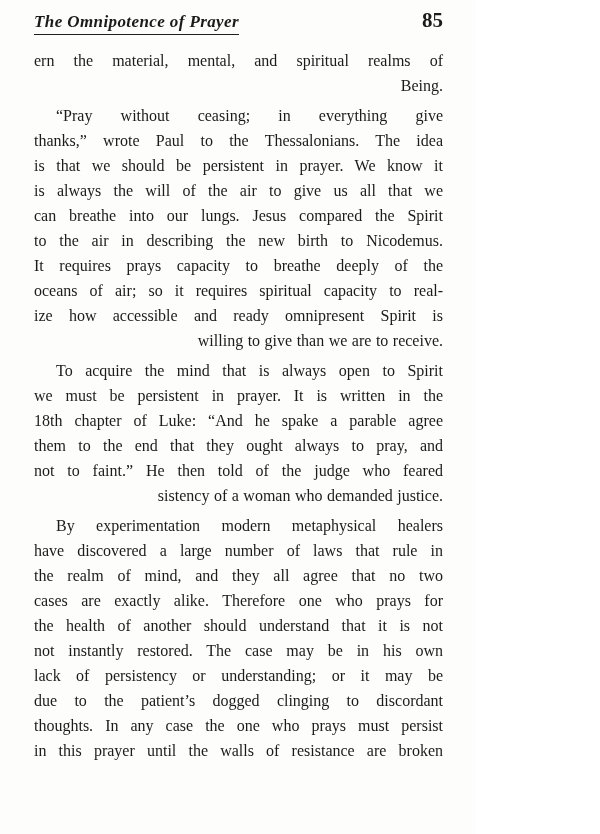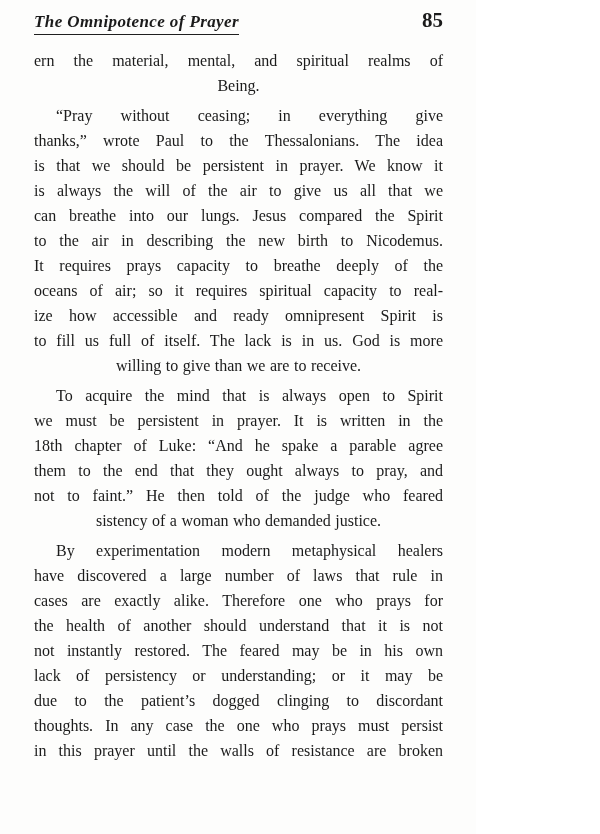--- a/index.html
+++ b/index.html
@@ -35,21 +35,21 @@
   }
   .page-num {
     font-weight: bold;
     font-size: 21px;
   }
   .body-text {
     font-size: 16px;
   }
   .line {
     line-height: 25px;
-    text-align: center;
+    text-align: right;
     word-spacing: 0.5px;
   }
   .line.force {
     text-align: justify;
     text-align-last: justify;
   }
   .paragraph + .paragraph {
     margin-top: 5px;
   }
   .paragraph.indent .line:first-child {
@@ -72,36 +72,36 @@
       <div class="paragraph indent">
         <div class="line force">“Pray without ceasing; in everything give</div>
         <div class="line force">thanks,” wrote Paul to the Thessalonians. The idea</div>
         <div class="line force">is that we should be persistent in prayer. We know it</div>
         <div class="line force">is always the will of the air to give us all that we</div>
         <div class="line force">can breathe into our lungs. Jesus compared the Spirit</div>
         <div class="line force">to the air in describing the new birth to Nicodemus.</div>
         <div class="line force">It requires prays capacity to breathe deeply of the</div>
         <div class="line force">oceans of air; so it requires spiritual capacity to real-</div>
         <div class="line force">ize how accessible and ready omnipresent Spirit is</div>
-        <div class="line force">to fill us full of itself. The lack is in us. God is more</div>
         <div class="line">willing to give than we are to receive.</div>
       </div>
       <div class="paragraph indent">
         <div class="line force">To acquire the mind that is always open to Spirit</div>
         <div class="line force">we must be persistent in prayer. It is written in the</div>
         <div class="line force">18th chapter of Luke: “And he spake a parable agree</div>
         <div class="line force">them to the end that they ought always to pray, and</div>
         <div class="line force">not to faint.” He then told of the judge who feared</div>
         <div class="line">sistency of a woman who demanded justice.</div>
       </div>
       <div class="paragraph indent">
         <div class="line force">By experimentation modern metaphysical healers</div>
         <div class="line force">have discovered a large number of laws that rule in</div>
+        <div class="line force">the realm of mind, and they all agree that no two</div>
         <div class="line force">cases are exactly alike. Therefore one who prays for</div>
         <div class="line force">the health of another should understand that it is not</div>
-        <div class="line force">not instantly restored. The feared may be in his own</div>
+        <div class="line force">not instantly restored. The case may be in his own</div>
         <div class="line force">lack of persistency or understanding; or it may be</div>
         <div class="line force">due to the patient’s dogged clinging to discordant</div>
         <div class="line force">thoughts. In any case the one who prays must persist</div>
         <div class="line force">in this prayer until the walls of resistance are broken</div>
       </div>
     </div>
 </div>
 
 </body></html>

